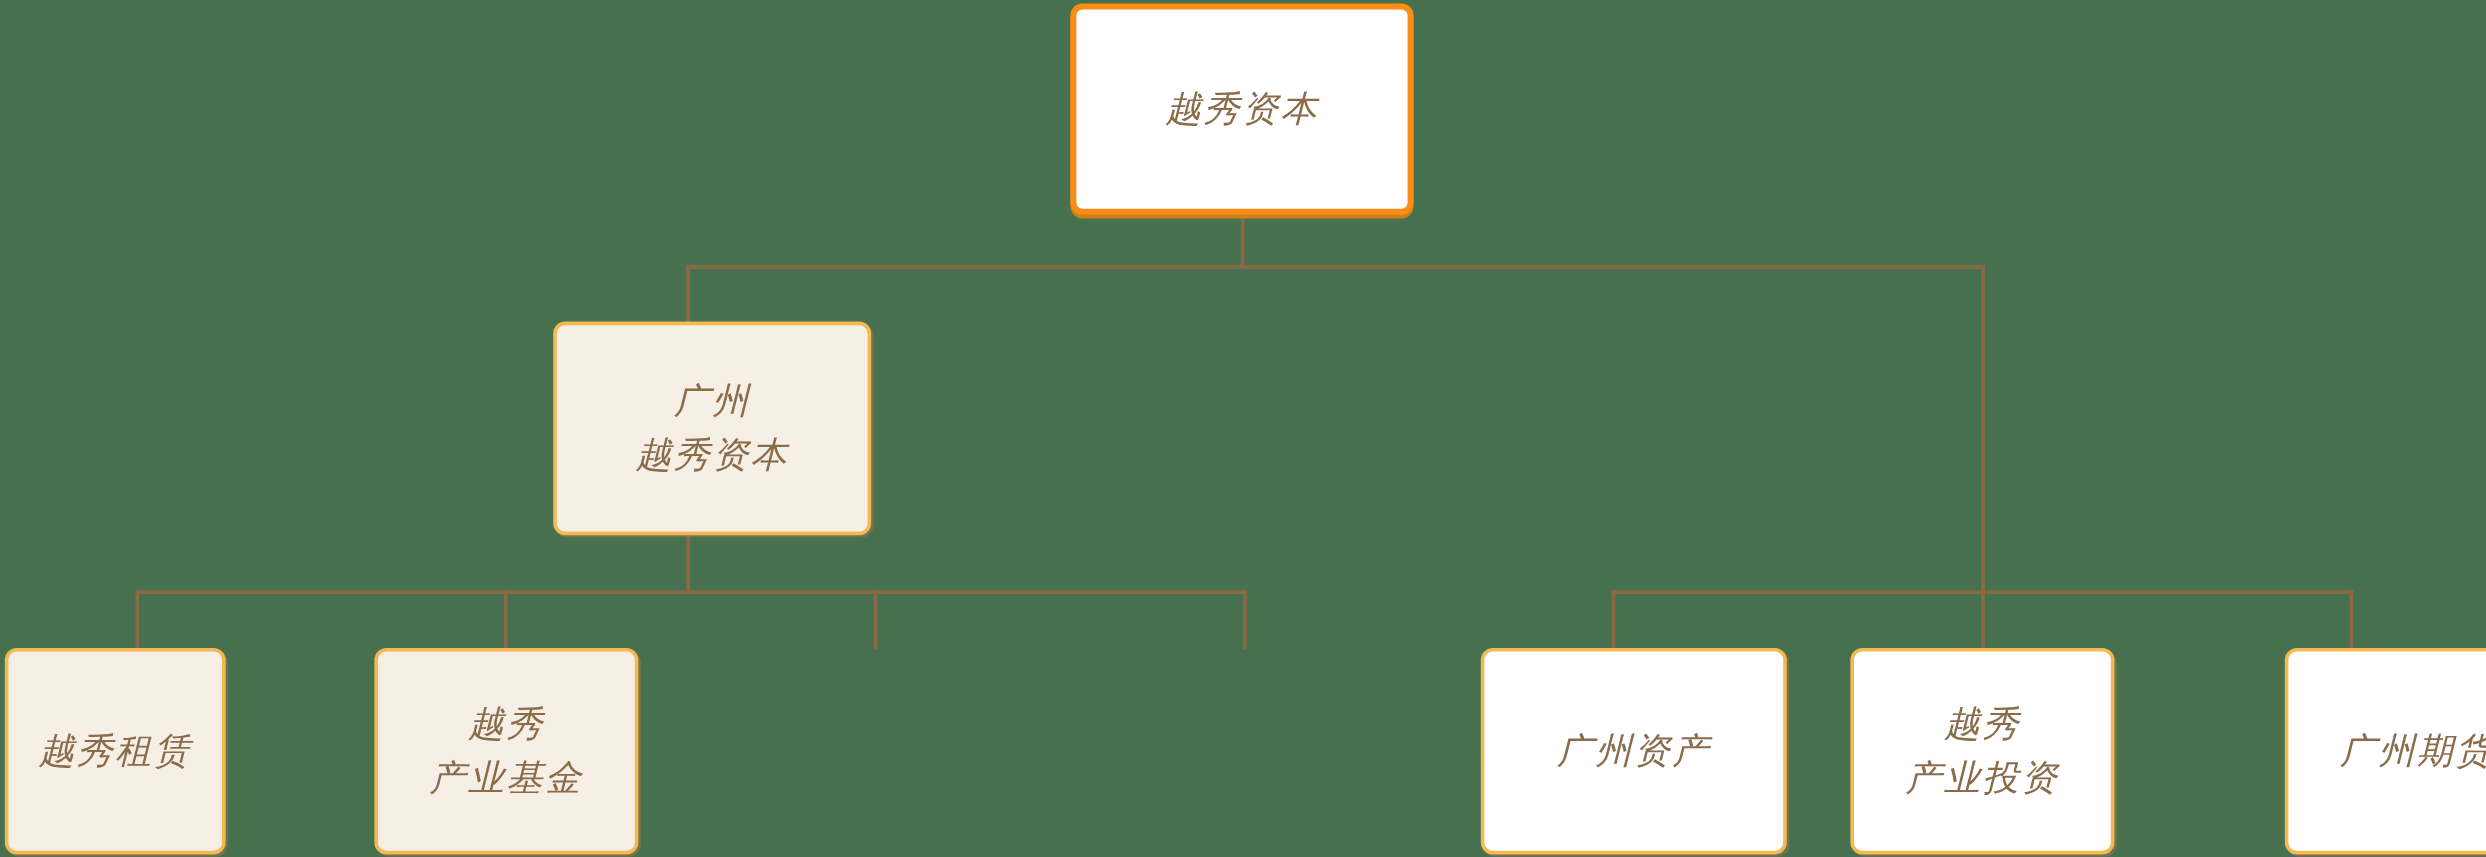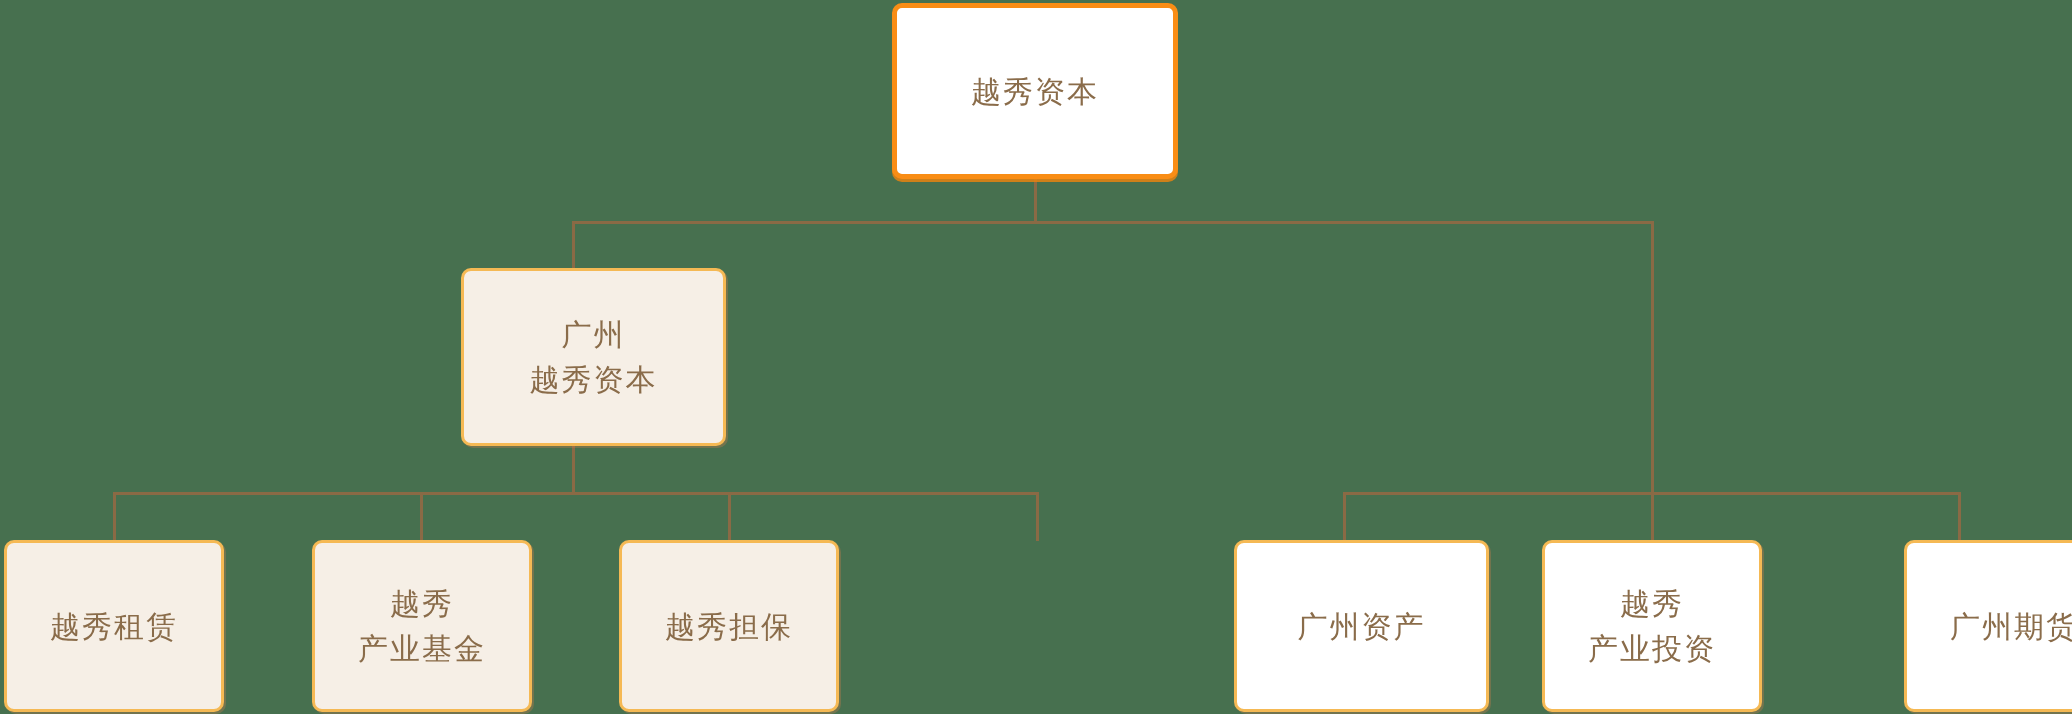--- a/index.html
+++ b/index.html
@@ -15,20 +15,21 @@
   body{
     background:var(--background);
     font-family:"Liberation Sans","DejaVu Sans",sans-serif;
   }
   .stage{
     position:relative;
     width:2072px;
     height:714px;
     background:var(--background);
     overflow:hidden;
+    font-style:italic;
   }
   
   .edge{
     position:absolute;
     background:var(--connector);
   }
   .edge.h{height:3px;}
   .edge.v{width:3px;}
   .e-root-down{left:1034px;top:178px;height:45px;}
   .e-l1-h{left:572px;top:221px;width:1082px;}
@@ -64,21 +65,21 @@
   }
   .node.cream{background:var(--node-fill-cream);}
   .node.white{background:var(--node-fill-white);}
   .node.root{
     background:var(--node-fill-white);
     border:5px solid var(--root-border);
     box-shadow:0 3px 0 rgba(232,130,15,0.85);
   }
   .n-root{left:892px;top:3px;width:286px;height:176px;}
   .n-gz{left:461px;top:268px;width:265px;height:178px;}
-  .n-c1{left:4px;top:540px;width:220px;height:172px;}
+  .n-c1{left:4px;top:540px;width:184px;height:172px;}
   .n-c2{left:312px;top:540px;width:220px;height:172px;}
   .n-c3{left:619px;top:540px;width:220px;height:172px;}
   .n-c4{left:927px;top:540px;width:220px;height:172px;}
   .n-c5{left:1234px;top:540px;width:255px;height:172px;}
   .n-c6{left:1542px;top:540px;width:220px;height:172px;}
   .n-c7{left:1904px;top:540px;width:220px;height:172px;}
 </style>
 </head>
 <body>
 
@@ -109,23 +110,20 @@
 
   <div class="node cream n-c1">
     <span class="label">越秀租赁</span>
   </div>
 
   <div class="node cream n-c2">
     <span class="label">越秀
 产业基金</span>
   </div>
 
-  <div class="node cream n-c3">
-    <span class="label">越秀担保</span>
-  </div>
 
 
   <div class="node white n-c5">
     <span class="label">广州资产</span>
   </div>
 
   <div class="node white n-c6">
     <span class="label">越秀
 产业投资</span>
   </div>

